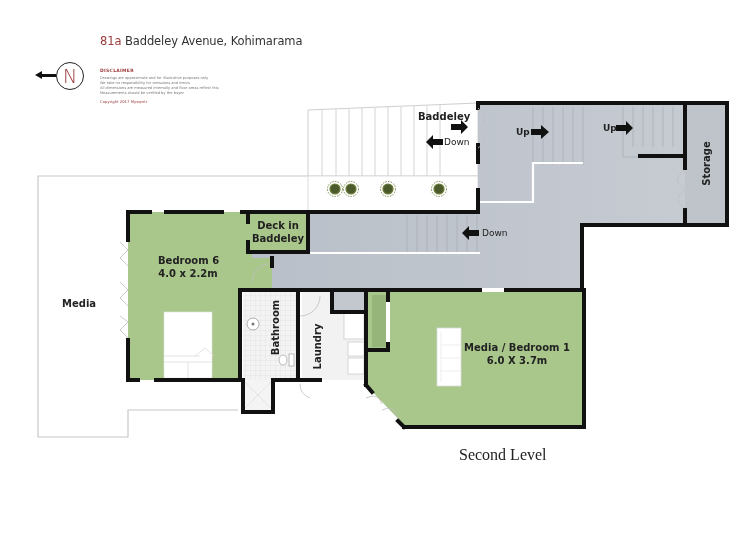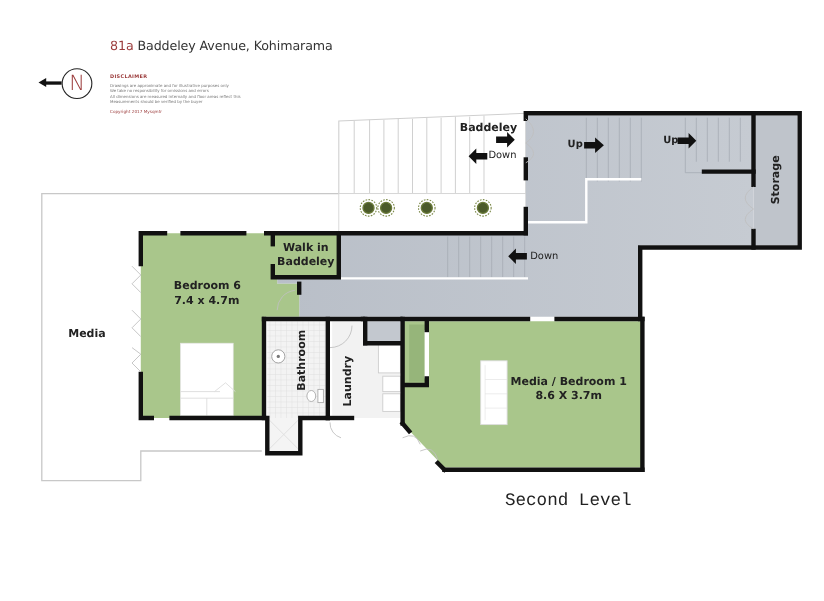--- a/index.html
+++ b/index.html
@@ -9,21 +9,21 @@
     .north-letter { position: absolute; left: 0; top: 0; width: 100%; height: 100%; text-align: center; line-height: 26px; font-size: 19px; color: #9b3b3b; font-family: "DejaVu Sans", sans-serif; font-weight: 300; }
     .north-arrow-line { left: 40px; top: 74px; width: 16px; height: 3px; background: #111; }
     .north-arrow-head { left: 35px; top: 71px; width: 0; height: 0; border-top: 4.5px solid transparent; border-bottom: 4.5px solid transparent; border-right: 7px solid #111; }
     .title { left: 100px; top: 34px; font-size: 11.5px; color: #333; white-space: nowrap; letter-spacing: -0.1px; }
     .title .num { color: #9b3b3b; }
     .disc-head { left: 100px; top: 68px; font-size: 4.5px; font-weight: bold; color: #9b3b3b; letter-spacing: 0.3px; }
     .disc-line { left: 100px; font-size: 3.6px; color: #777; white-space: nowrap; }
     .copyright { left: 100px; top: 99px; font-size: 3.8px; color: #9b3b3b; white-space: nowrap; }
     .room-label { font-weight: bold; font-size: 10px; color: #222; text-align: center; line-height: 13px; white-space: nowrap; }
     .vert { transform: rotate(-90deg); transform-origin: center center; }
-    .level-label { left: 459px; top: 446px; font-size: 16px; color: #222; font-family: Liberation Mono, monospace; }
+    .level-label { left: 459px; top: 446px; font-size: 16px; color: #222; font-family: Liberation Serif, serif; }
   </style>
 </head>
 <body>
 
 <div class="abs north-arrow-line"></div>
 <div class="abs north-arrow-head"></div>
 <div class="abs north">
   <div class="north-letter">N</div>
 </div>
 
@@ -231,34 +231,34 @@
     <path d="M531,129 L541,129 L541,125 L549,132 L541,139 L541,135 L531,135 Z"></path>
     <path d="M616,125 L626,125 L626,121 L633,128 L626,135 L626,131 L616,131 Z"></path>
     <path d="M479,230 L469,230 L469,226 L462,233 L469,240 L469,236 L479,236 Z"></path>
   </g>
 </svg>
 
 <div class="abs room-label" style="left:62px;top:297px">Media</div>
 
 <div class="abs room-label" style="left:158px;top:254px;width:60px">
   <div>Bedroom 6</div>
-  <div>7.4 x 4.7m</div>
+  <div>4.0 x 2.2m</div>
 </div>
 
 <div class="abs room-label" style="left:250px;top:219px;width:56px">
-  <div>Walk in</div>
+  <div>Deck in</div>
   <div>Baddeley</div>
 </div>
 
 <div class="abs room-label vert" style="left:245px;top:321px;width:60px">Bathroom</div>
 <div class="abs room-label vert" style="left:292px;top:340px;width:50px">Laundry</div>
 
 <div class="abs room-label" style="left:462px;top:341px;width:110px">
   <div>Media / Bedroom 1</div>
-  <div>8.6 X 3.7m</div>
+  <div>6.0 X 3.7m</div>
 </div>
 
 <div class="abs room-label vert" style="left:681px;top:157px;width:50px">Storage</div>
 
 <div class="abs room-label" style="left:418px;top:110px">Baddeley</div>
 <div class="abs room-label" style="left:444px;top:136px;font-weight:normal;font-size:9px">Down</div>
 <div class="abs room-label" style="left:516px;top:126px;font-size:9px">Up</div>
 <div class="abs room-label" style="left:603px;top:122px;font-size:9px">Up</div>
 <div class="abs room-label" style="left:482px;top:227px;font-weight:normal;font-size:9px">Down</div>
 

